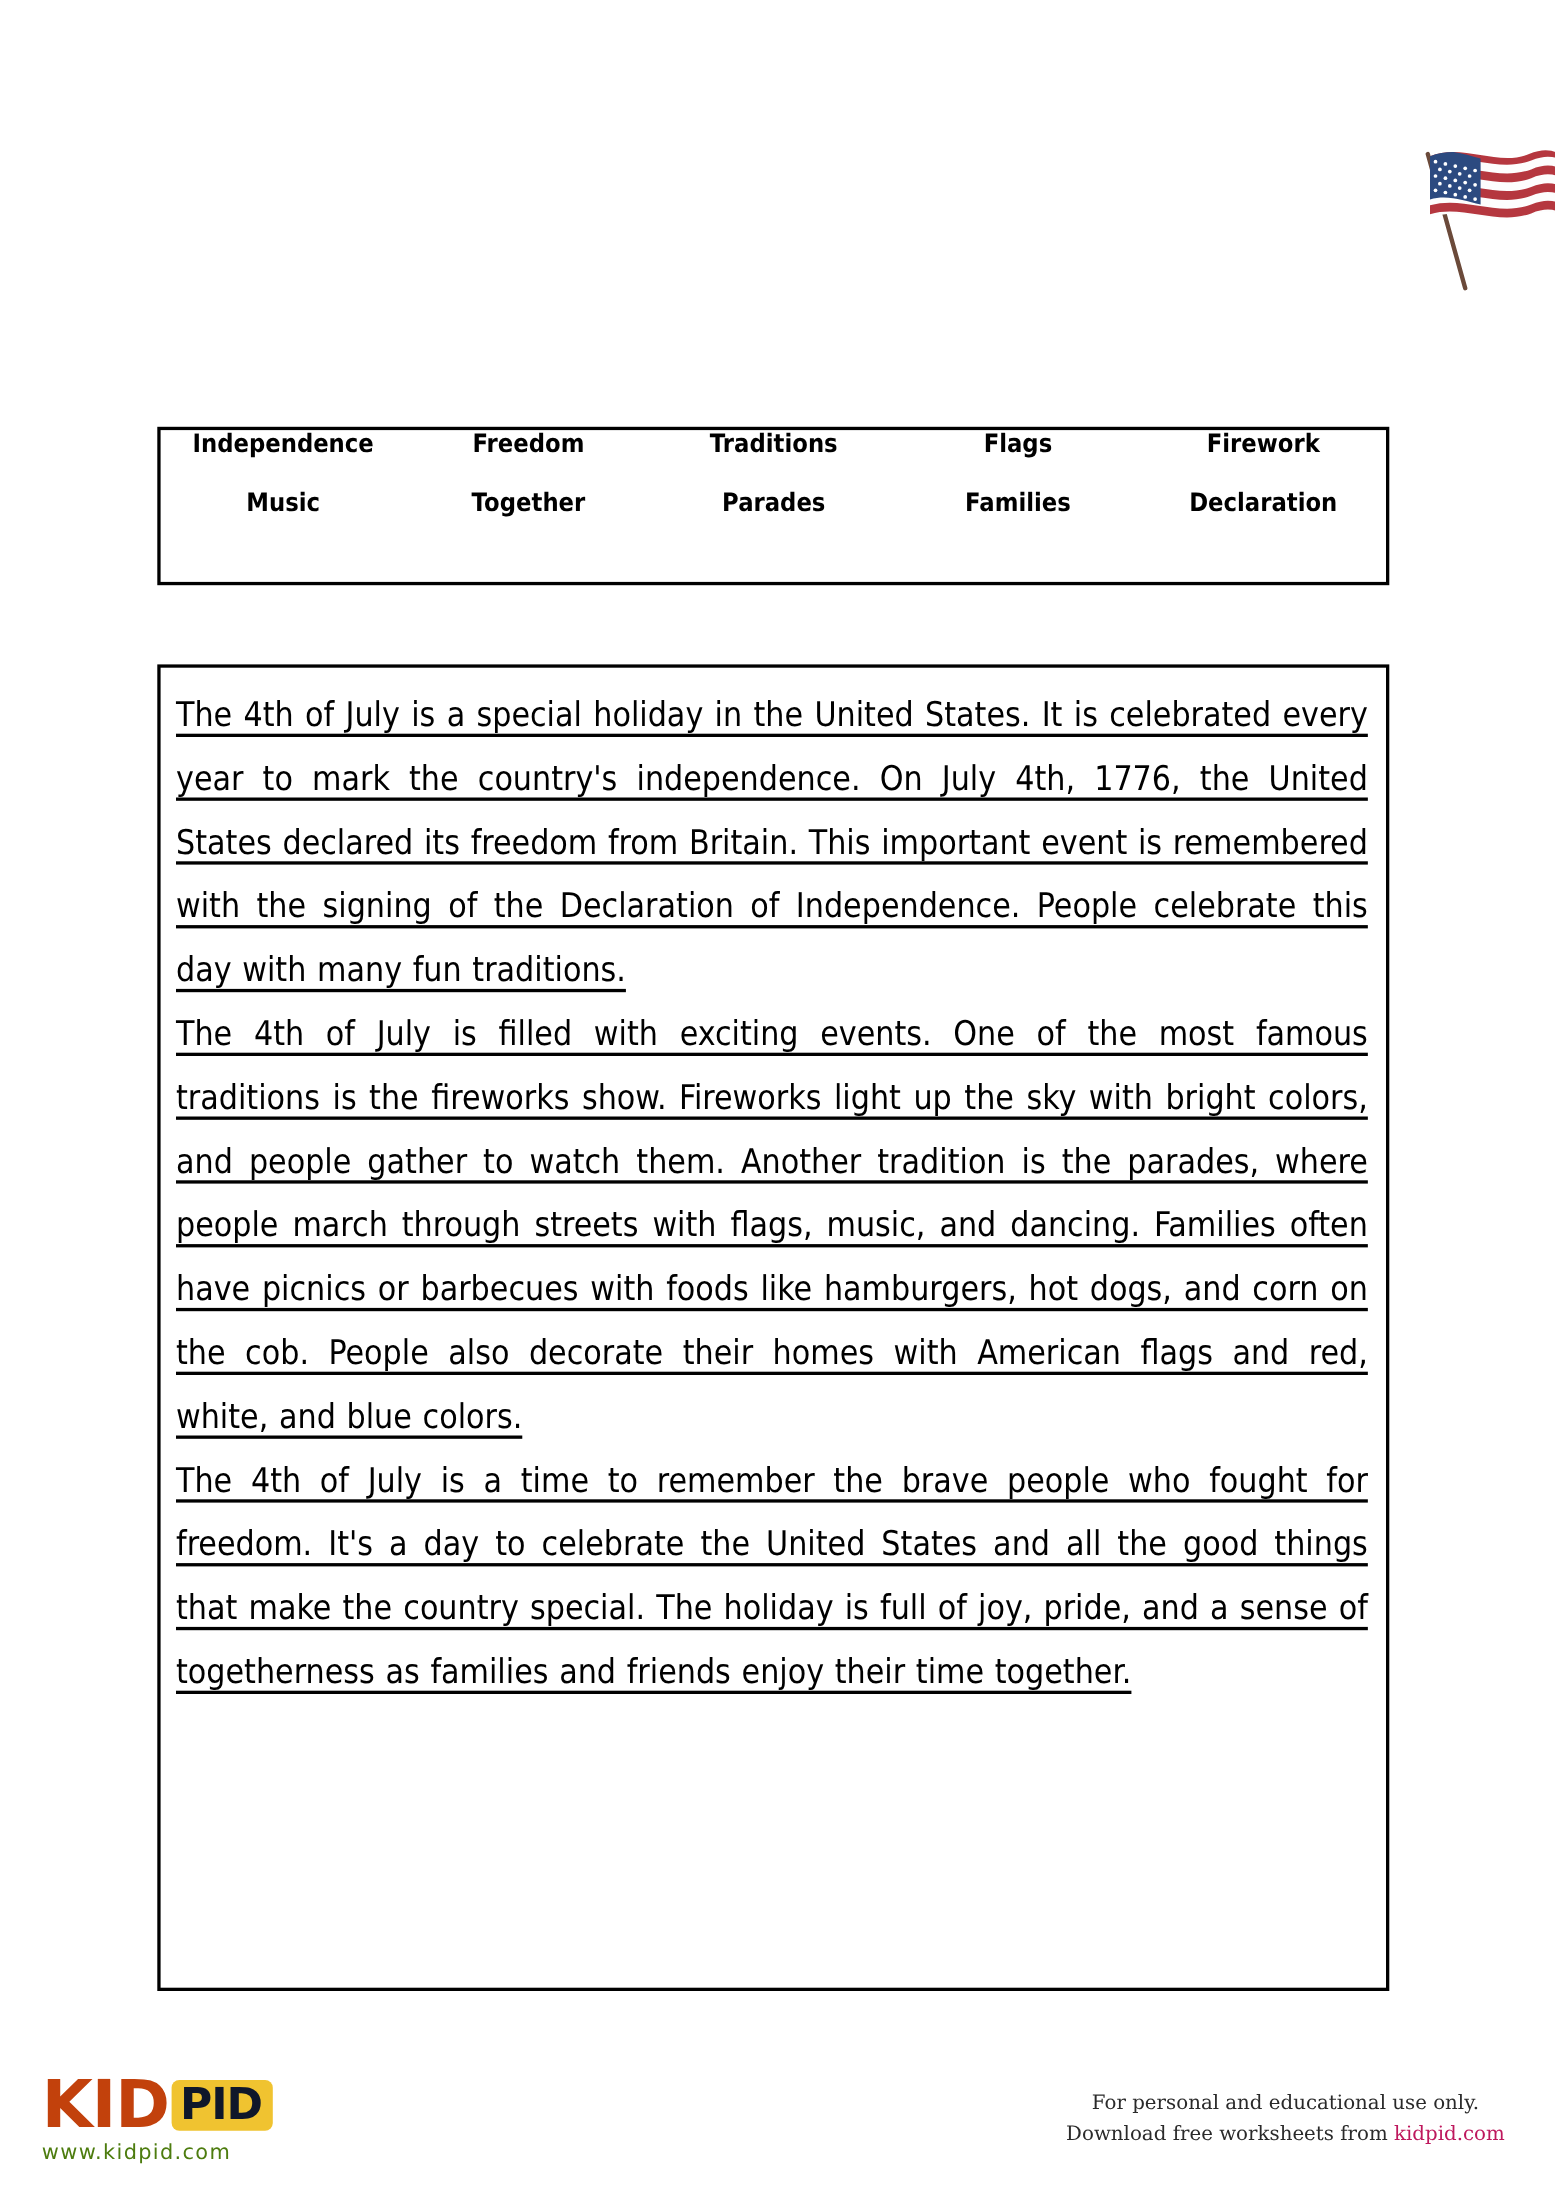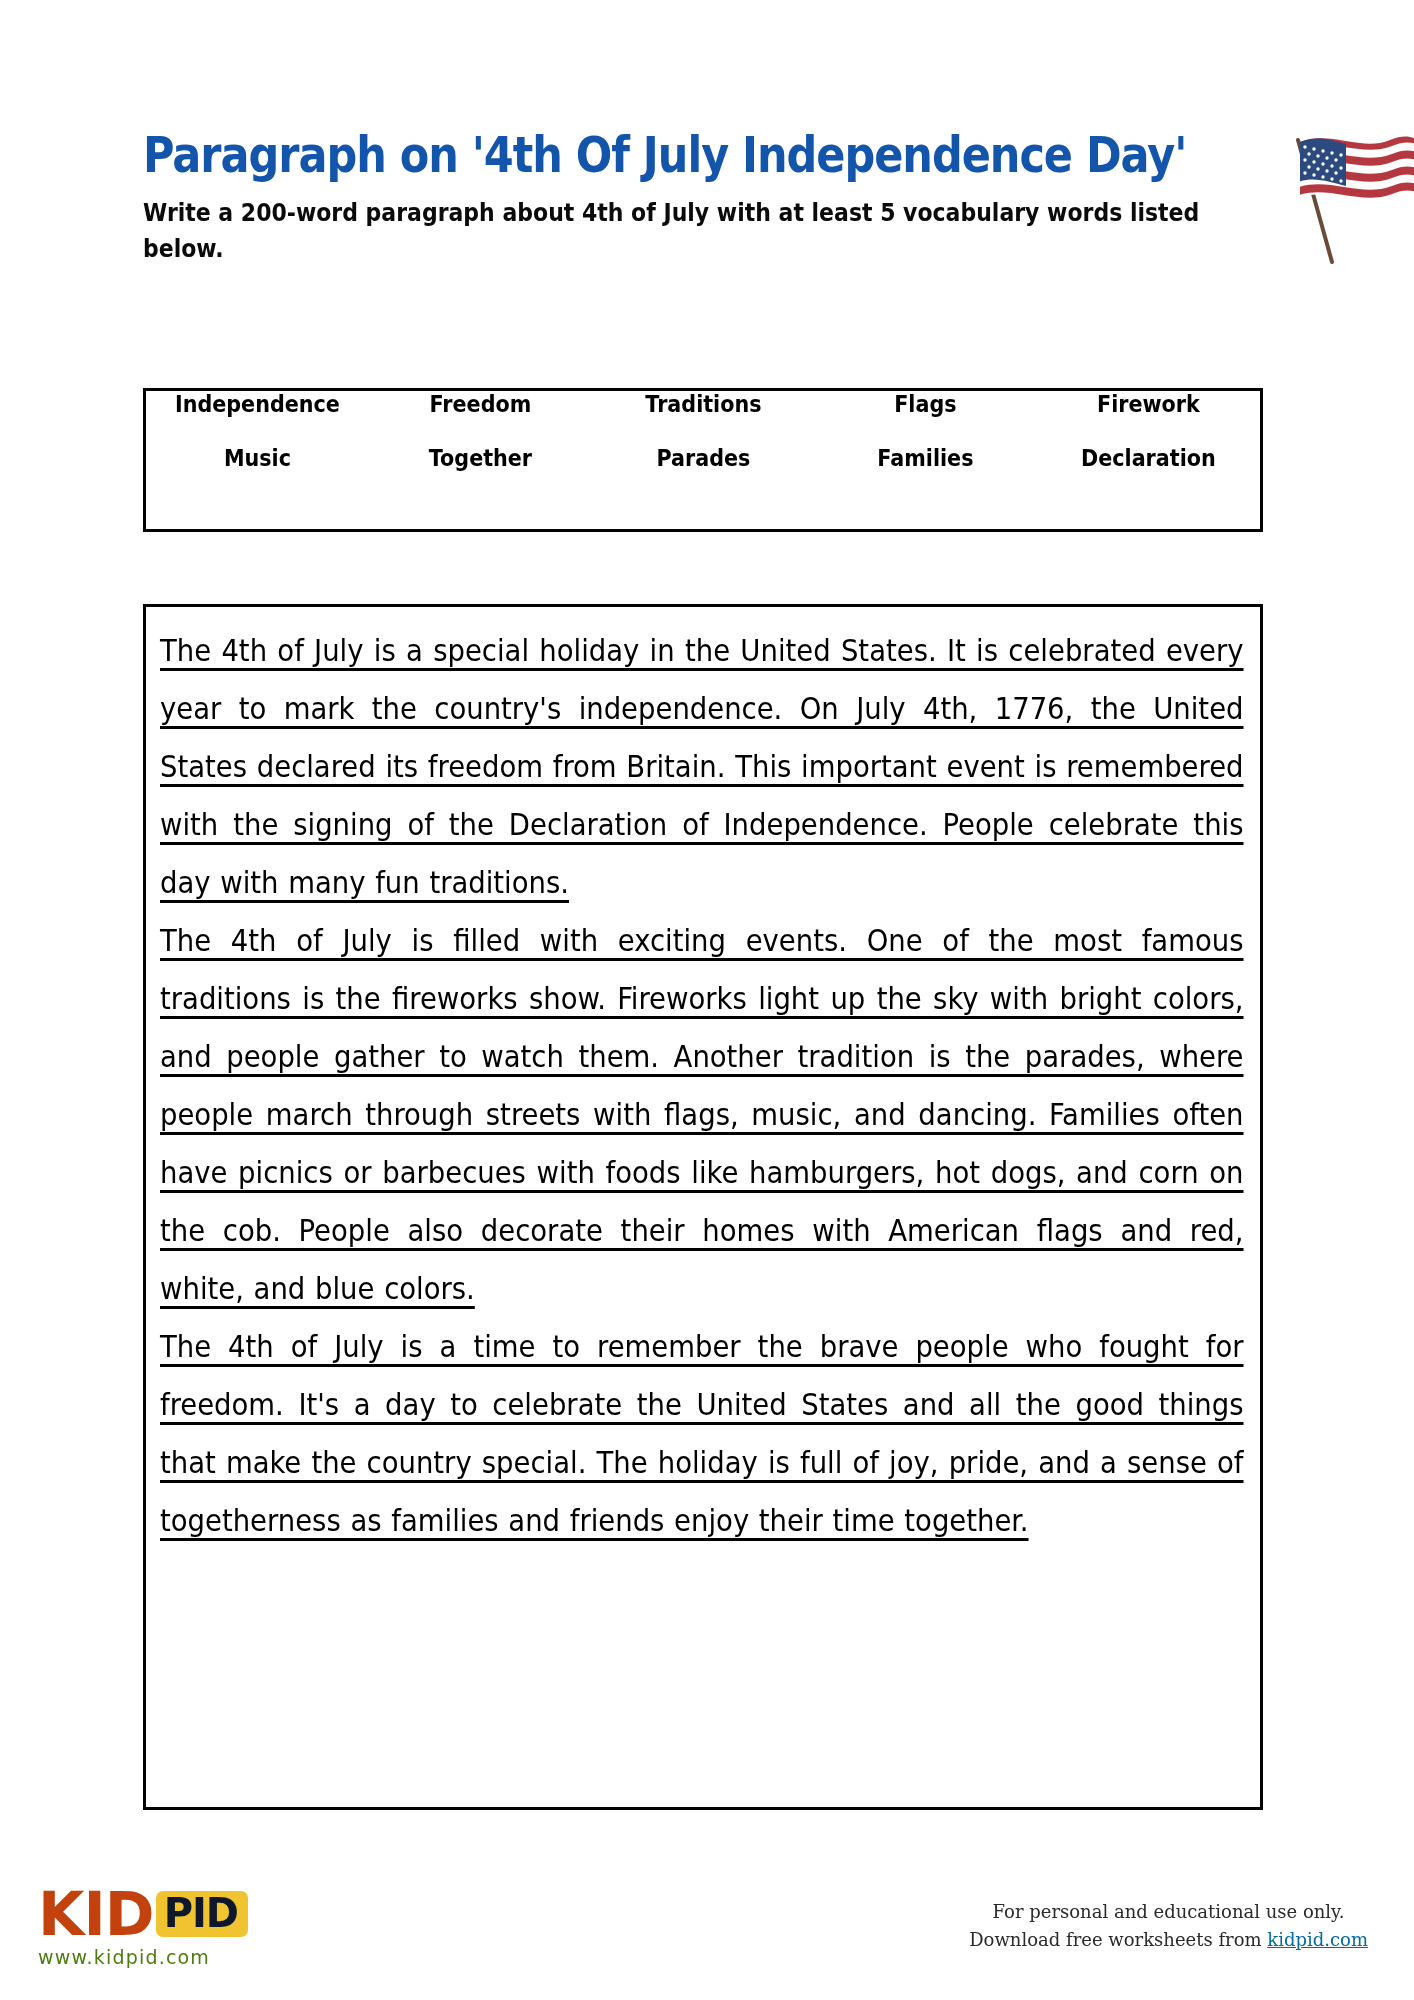--- a/index.html
+++ b/index.html
@@ -164,33 +164,28 @@
     position: absolute;
     right: 46px;
     top: 1898px;
     text-align: center;
     font-family: "DejaVu Serif", serif;
     font-size: 18px;
     line-height: 1.55;
     color: #2a2a2a;
   }
   .footer-link {
-    text-decoration: underline;
-    color: #0369a1;
+    color: #be185d;
   }
 </style>
 </head>
 <body>
 
 <div class="page">
 
-  <div class="header">
-    <h1 class="title">Paragraph on '4th Of July Independence Day'</h1>
-    <p class="subtitle">Write a 200-word paragraph about 4th of July with at least 5 vocabulary words listed below.</p>
-  </div>
 
   <div class="flag-wrap">
     <svg width="150" height="140" viewBox="0 0 150 140">
 
       <line x1="28" y1="14" x2="62" y2="136" stroke="#6b4a3a" stroke-width="4" stroke-linecap="round"></line>
 
       <g>
         <clipPath id="flagclip">
           <path d="M30 16 C60 4, 92 26, 120 14 C136 7, 146 12, 150 16
                    L150 72 C146 68, 136 63, 120 70 C92 82, 60 60, 30 72 Z"></path>

